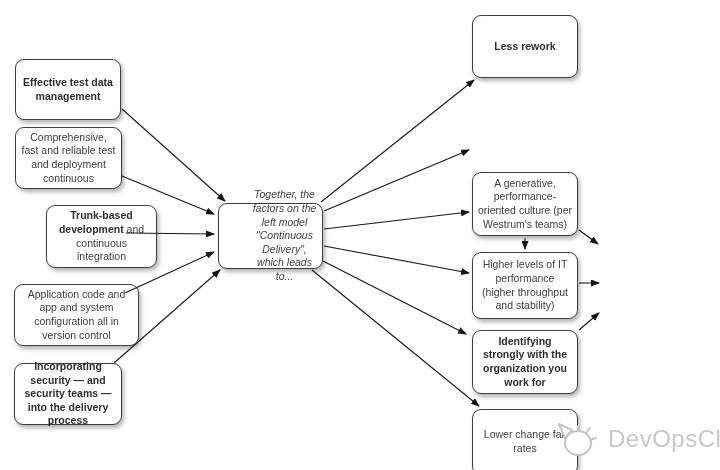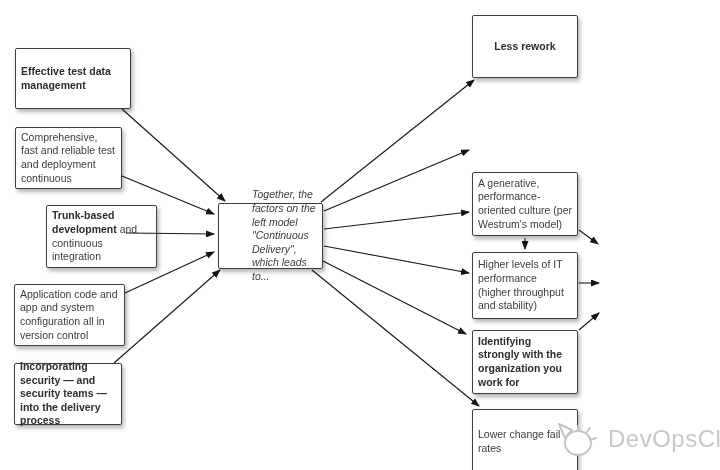--- a/index.html
+++ b/index.html
@@ -12,26 +12,27 @@
     position: relative;
     width: 720px;
     height: 470px;
     overflow: hidden;
     background: #ffffff;
   }
   .node {
     position: absolute;
     background: #ffffff;
     border: 1.5px solid #3f3f3f;
-    border-radius: 2px;
+    border-radius: 9px;
     box-shadow: 2px 3px 4px rgba(0,0,0,0.30);
     box-sizing: border-box;
     display: flex;
     align-items: center;
     justify-content: center;
+    text-align: center;
     padding: 3px 5px;
     font-size: 10.5px;
     line-height: 1.3;
     color: #3c3c3c;
     z-index: 2;
   }
   .node .txt { display: block; }
   .node.bold { font-weight: 700; color: #2d2d2d; }
   .node .b { font-weight: 700; color: #2d2d2d; }
   .node.italic { font-style: italic; padding-left: 33px; }
@@ -56,51 +57,51 @@
     letter-spacing: 0.5px;
     margin-left: 6px;
     white-space: nowrap;
   }
 </style>
 </head>
 <body>
 
 <div id="canvas">
 
-  <div class="node bold" style="left:15px; top:48px; width:116px; height:61px;">
+  <div class="node bold" style="left:15px; top:59px; width:106px; height:61px;">
     <div class="txt">Effective test data management</div>
   </div>
 
   <div class="node" style="left:15px; top:127px; width:107px; height:62px;">
     <div class="txt">Comprehensive, fast and reliable test and deployment continuous</div>
   </div>
 
   <div class="node" style="left:14px; top:205px; width:111px; height:63px;margin-left:32px;">
     <div class="txt"><span class="b">Trunk-based development</span><span> and continuous integration</span></div>
   </div>
 
-  <div class="node" style="left:14px; top:284px; width:111px; height:62px;">
+  <div class="node" style="left:14px; top:284px; width:125px; height:62px;">
     <div class="txt">Application code and app and system configuration all in version control</div>
   </div>
 
   <div class="node bold" style="left:14px; top:363px; width:108px; height:62px;">
     <div class="txt">Incorporating security — and security teams — into the delivery process</div>
   </div>
 
   <div class="node italic" style="left:218px; top:203px; width:105px; height:66px;">
     <div class="txt">Together, the factors on the left model "Continuous Delivery", which leads to...</div>
   </div>
 
   <div class="node bold" style="left:472px; top:15px; width:106px; height:63px;">
     <div class="txt">Less rework</div>
   </div>
 
 
   <div class="node" style="left:472px; top:172px; width:106px; height:64px;">
-    <div class="txt">A generative, performance-oriented culture (per Westrum's model)</div>
+    <div class="txt">A generative, performance-oriented culture (per Westrum's teams)</div>
   </div>
 
   <div class="node" style="left:472px; top:252px; width:106px; height:67px;">
     <div class="txt">Higher levels of IT performance (higher throughput and stability)</div>
   </div>
 
   <div class="node bold" style="left:472px; top:330px; width:106px; height:64px;">
     <div class="txt">Identifying strongly with the organization you work for</div>
   </div>
 

